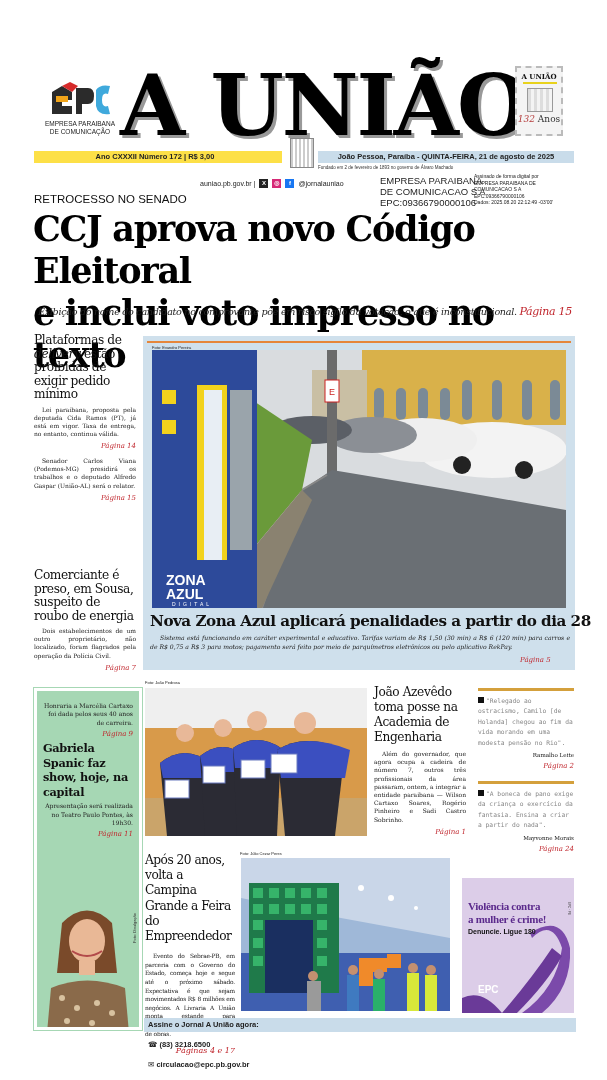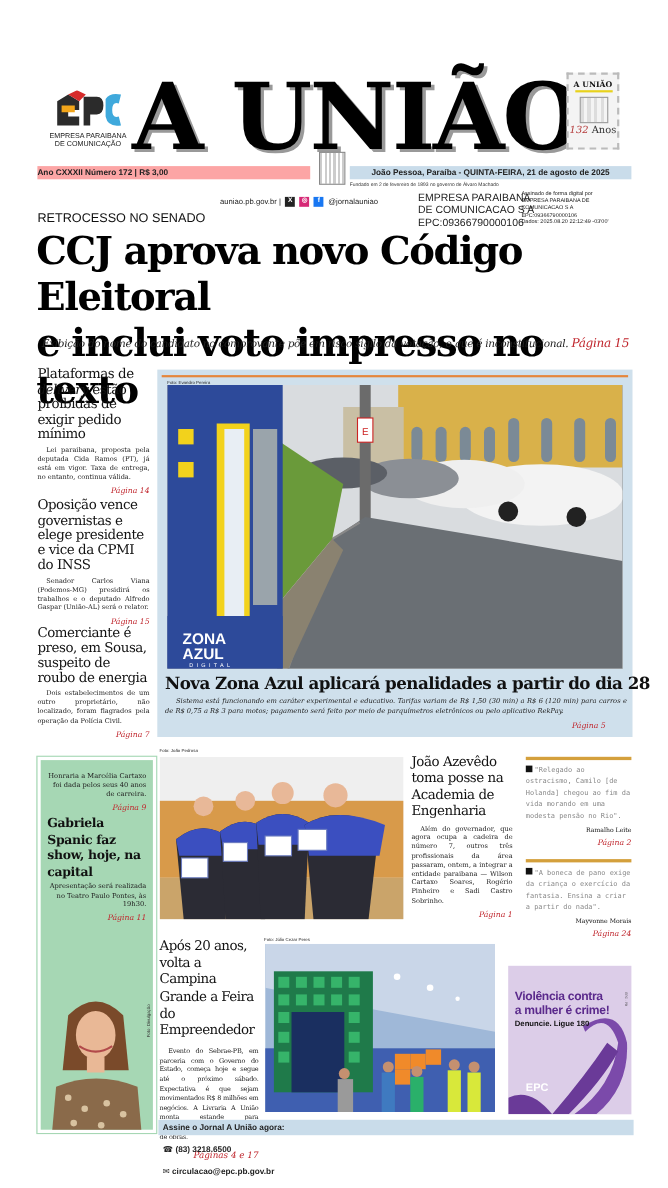--- a/index.html
+++ b/index.html
@@ -12,21 +12,21 @@
   .epc-mark { position: absolute; left: 8px; top: 0; width: 64px; height: 36px; }
   .epc-text { position: absolute; left: 0; top: 38px; width: 80px; text-align: center; font-family: "Liberation Sans", sans-serif; font-size: 6.5px; line-height: 7.5px; color: #222; }
   .masthead-title { left: 120px; top: 62px; width: 390px; height: 88px; font-family: "DejaVu Serif", serif; font-weight: 900; font-size: 84px; line-height: 88px; letter-spacing: -2px; color: #000; text-shadow: 3px 3px 0 #999; white-space: nowrap; }
   .stamp { left: 515px; top: 66px; width: 48px; height: 70px; border: 2px dashed #bbb; background: #f4f4f4; }
   .stamp-name { position:absolute; left:0; top:4px; width:100%; text-align:center; font-size:7px; font-weight:bold; font-family:"DejaVu Serif", serif; }
   .stamp-line { position:absolute; left:6px; top:14px; width:34px; height:2px; background:#e8d21c; }
   .stamp-building { position:absolute; left:10px; top:20px; width:26px; height:24px; border:1px solid #999; background: repeating-linear-gradient(90deg,#ddd 0 3px,#f4f4f4 3px 6px); }
   .stamp-years { position:absolute; left:0; top:46px; width:100%; text-align:center; font-size:9px; color:#333; }
   .stamp-years .num { color:#b43a3a; font-style: italic; font-size:9px; }
 
-  .info-bar-left { left: 34px; top: 151px; width: 248px; height: 12px; background: #fca5a5; font-family: "Liberation Sans", sans-serif; font-size: 7.5px; line-height: 12px; text-align: left; padding-right: 6px; color: #222; font-weight: bold; }
+  .info-bar-left { left: 34px; top: 151px; width: 248px; height: 12px; background: #fde047; font-family: "Liberation Sans", sans-serif; font-size: 7.5px; line-height: 12px; text-align: center; padding-right: 6px; color: #222; font-weight: bold; }
   .info-bar-right { left: 318px; top: 151px; width: 256px; height: 12px; background: #c9dcea; font-family: "Liberation Sans", sans-serif; font-size: 7.5px; line-height: 12px; text-align: center; color: #222; font-weight: bold; }
   .bar-building { left: 290px; top: 138px; width: 24px; height: 30px; border: 1px solid #888; background: repeating-linear-gradient(90deg,#ccc 0 2px,#fff 2px 4px); }
   .founded { left: 318px; top: 165px; font-family: "Liberation Sans", sans-serif; font-size: 4.5px; color: #333; white-space: nowrap; }
 
   .social-line { left: 200px; top: 178px; height: 10px; display: flex; align-items: center; gap: 4px; font-family: "Liberation Sans", sans-serif; font-size: 7px; color: #222; white-space: nowrap; }
   .soc-icon { width: 9px; height: 9px; display: inline-block; color: #fff; font-size: 6px; line-height: 9px; text-align: center; font-weight: bold; }
   .soc-x { background: #222; }
   .soc-ig { background: #d62976; }
   .soc-fb { background: #1877f2; }
 
@@ -79,21 +79,21 @@
 
   
   .feira-story { left: 145px; top: 853px; width: 90px; }
   .feira-title { font-family: "DejaVu Serif", serif; font-size: 12.2px; line-height: 15.2px; color: #111; letter-spacing: -0.5px; }
   .feira-body { margin-top: 8px; font-family: "DejaVu Serif", serif; font-size: 5.9px; line-height: 8.6px; color: #222; text-align: justify; text-indent: 8px; letter-spacing: -0.2px; }
   .feira-credit { left: 240px; top: 851px; font-size: 4px; color: #222; font-family: "Liberation Sans", sans-serif; }
   .feira-photo { left: 241px; top: 858px; width: 209px; height: 153px; overflow: hidden; }
 
   
   .ad-box { left: 462px; top: 878px; width: 112px; height: 135px; background: #dccde8; overflow: hidden; }
-  .ad-title { position: absolute; left: 6px; top: 22px; width: 100px; font-family: Liberation Sans, sans-serif; font-weight: bold; font-size: 11px; line-height: 13px; color: #5b2a8c; letter-spacing: -0.3px; }
+  .ad-title { position: absolute; left: 6px; top: 22px; width: 100px; font-family: Liberation Serif, serif; font-weight: bold; font-size: 11px; line-height: 13px; color: #5b2a8c; letter-spacing: -0.3px; }
   .ad-sub { position: absolute; left: 6px; top: 50px; font-family: "Liberation Sans", sans-serif; font-weight: bold; font-size: 7px; color: #111; }
   .ad-logo { position: absolute; left: 16px; top: 106px; font-family: "Liberation Sans", sans-serif; font-weight: bold; font-size: 10px; color: #fff; }
   .ad-side { position: absolute; right: 3px; top: 24px; writing-mode: vertical-rl; font-size: 3px; color: #444; font-family: "Liberation Sans", sans-serif; }
 
   
   .footer-bar { left: 144px; top: 1018px; width: 432px; height: 14px; background: #c9dcea; font-family: "Liberation Sans", sans-serif; font-size: 7.5px; line-height: 14px; color: #222; font-weight: bold; display: flex; gap: 6px; padding-left: 4px; white-space: nowrap; flex-direction: column; }
   .footer-bar .ico { font-weight: normal; }
 </style>
 </head>
 <body>
@@ -160,21 +160,20 @@
   <span class="page">Página 15</span>
 </div>
 
 <div class="abs left-story" style="top:334px;">
   <div class="ls-title"><span>Plataformas de </span><em>delivery</em><span> estão proibidas de exigir pedido mínimo</span></div>
   <div class="ls-body">Lei paraibana, proposta pela deputada Cida Ramos (PT), já está em vigor. Taxa de entrega, no entanto, continua válida.</div>
   <div class="page-ref">Página 14</div>
 </div>
 
 <div class="abs left-story" style="top:453px;">
-  <div class="ls-title">Oposição vence governistas e elege presidente e vice da CPMI do INSS</div>
   <div class="ls-body">Senador Carlos Viana (Podemos-MG) presidirá os trabalhos e o deputado Alfredo Gaspar (União-AL) será o relator.</div>
   <div class="page-ref">Página 15</div>
 </div>
 
 <div class="abs left-story" style="top:569px;">
   <div class="ls-title">Comerciante é preso, em Sousa, suspeito de roubo de energia</div>
   <div class="ls-body">Dois estabelecimentos de um outro proprietário, não localizado, foram flagrados pela operação da Polícia Civil.</div>
   <div class="page-ref">Página 7</div>
 </div>
 

